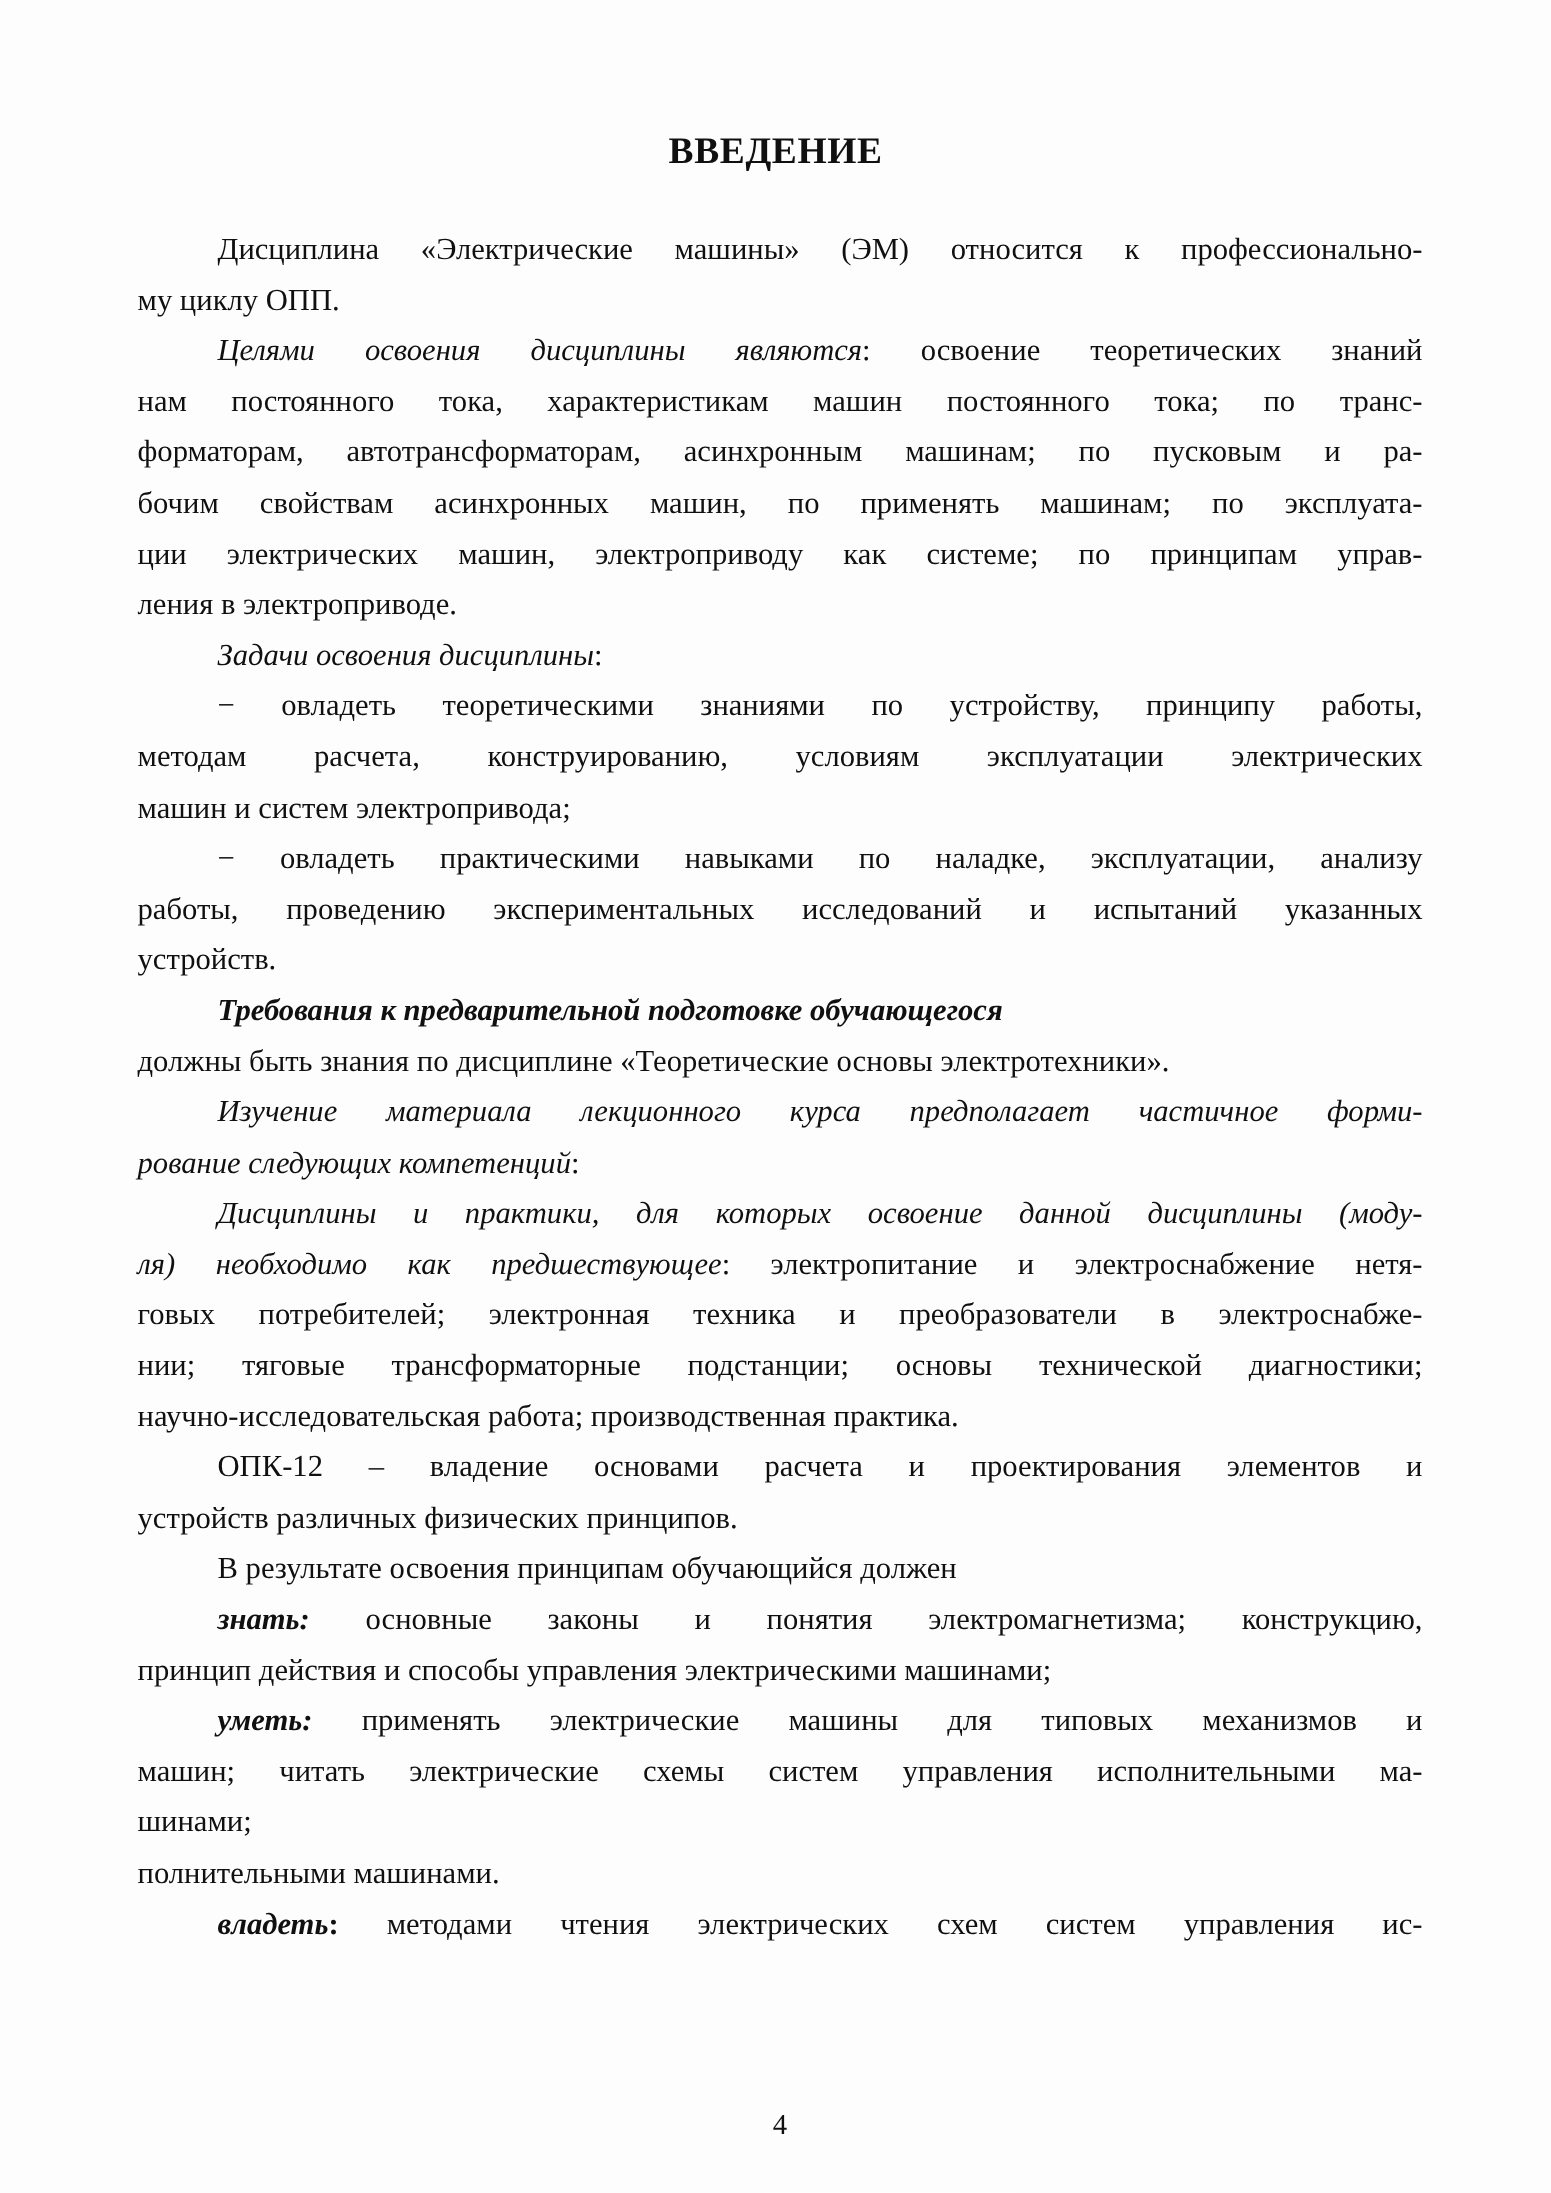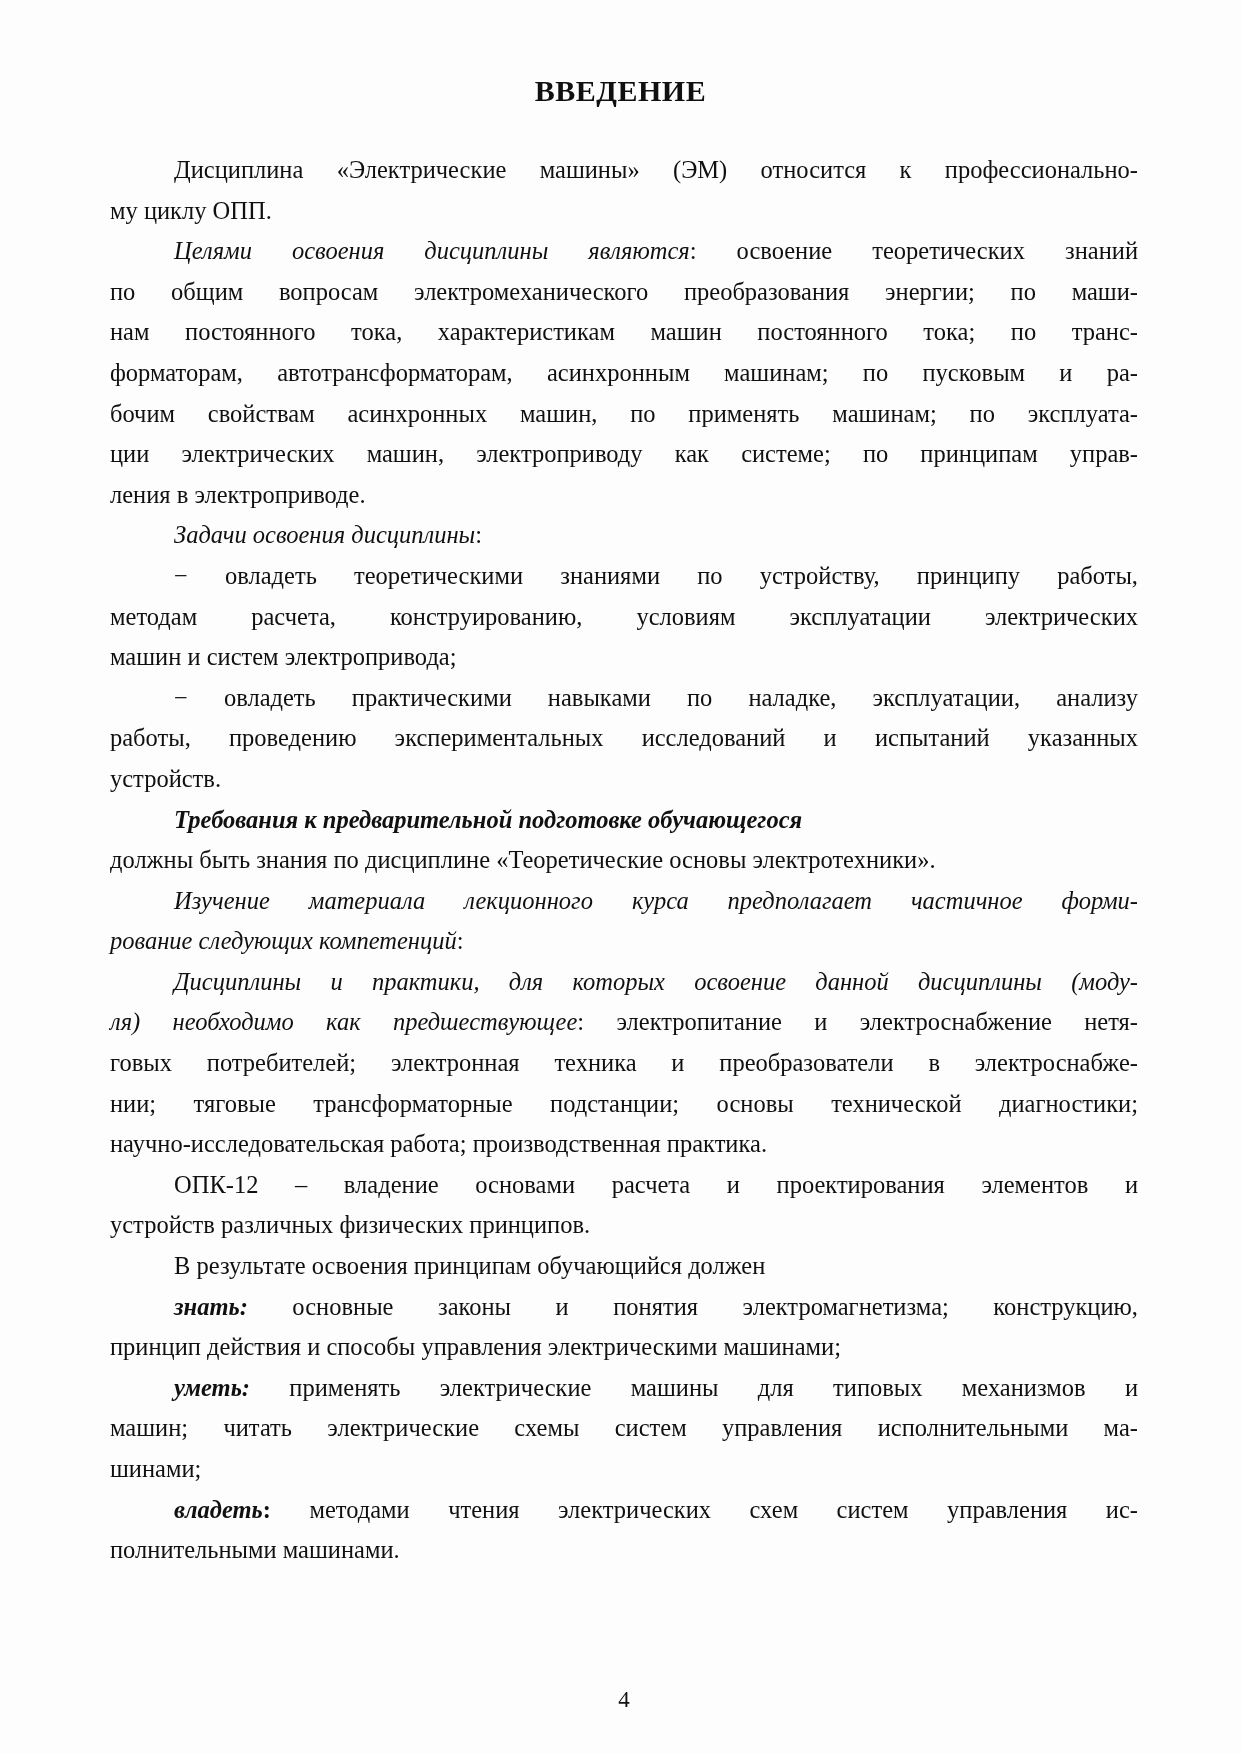--- a/index.html
+++ b/index.html
@@ -14,21 +14,21 @@
     position: relative;
     width: 1241px;
     height: 1754px;
     margin: 0 auto;
     background: #fdfdfd;
     color: #101010;
     overflow: hidden;
   }
   .doc-title {
     margin: 0;
-    padding-top: 68px;
+    padding-top: 98px;
     font-size: 30px;
     line-height: 45px;
     font-weight: bold;
     text-align: center;
     letter-spacing: 0.5px;
   }
   .doc-body {
     margin: 37px 103px 0 110px; 
     font-size: 24.5px;
     line-height: 40.6px;
@@ -68,21 +68,20 @@
 <div class="page" style="background: rgb(253, 253, 253); color: rgb(16, 16, 16);">
   <h1 class="doc-title">ВВЕДЕНИЕ</h1>
 
   <div class="doc-body">
       <div class="para">
         <div class="line first"><span class="seg-n">Дисциплина «Электрические машины» (ЭМ) относится к профессионально-</span></div>
         <div class="line pl"><span class="seg-n">му циклу ОПП.</span></div>
       </div>
       <div class="para">
         <div class="line first"><span class="seg-i">Целями освоения дисциплины являются</span><span class="seg-n">: освоение теоретических знаний</span></div>
-        <div class="line"><span class="seg-n">по общим вопросам электромеханического преобразования энергии; по маши-</span></div>
         <div class="line"><span class="seg-n">нам постоянного тока, характеристикам машин постоянного тока; по транс-</span></div>
         <div class="line"><span class="seg-n">форматорам, автотрансформаторам, асинхронным машинам; по пусковым и ра-</span></div>
         <div class="line"><span class="seg-n">бочим свойствам асинхронных машин, по применять машинам; по эксплуата-</span></div>
         <div class="line"><span class="seg-n">ции электрических машин, электроприводу как системе; по принципам управ-</span></div>
         <div class="line pl"><span class="seg-n">ления в электроприводе.</span></div>
       </div>
       <div class="para">
         <div class="line first pl"><span class="seg-i">Задачи освоения дисциплины</span><span class="seg-n">:</span></div>
       </div>
       <div class="para">
@@ -122,19 +121,19 @@
       <div class="para">
         <div class="line first"><span class="seg-bi">знать:</span><span class="seg-n"> основные законы и понятия электромагнетизма; конструкцию,</span></div>
         <div class="line pl"><span class="seg-n">принцип действия и способы управления электрическими машинами;</span></div>
       </div>
       <div class="para">
         <div class="line first"><span class="seg-bi">уметь:</span><span class="seg-n"> применять электрические машины для типовых механизмов и</span></div>
         <div class="line"><span class="seg-n">машин; читать электрические схемы систем управления исполнительными ма-</span></div>
         <div class="line pl"><span class="seg-n">шинами;</span></div>
       </div>
       <div class="para">
+        <div class="line pl"><span class="seg-n">полнительными машинами.</span></div>
         <div class="line first"><span class="seg-bi">владеть</span><span class="seg-b">:</span><span class="seg-n"> методами чтения электрических схем систем управления ис-</span></div>
-        <div class="line pl"><span class="seg-n">полнительными машинами.</span></div>
       </div>
     </div>
 
   <div class="page-footer">4</div>
 </div>
 
 </body></html>

